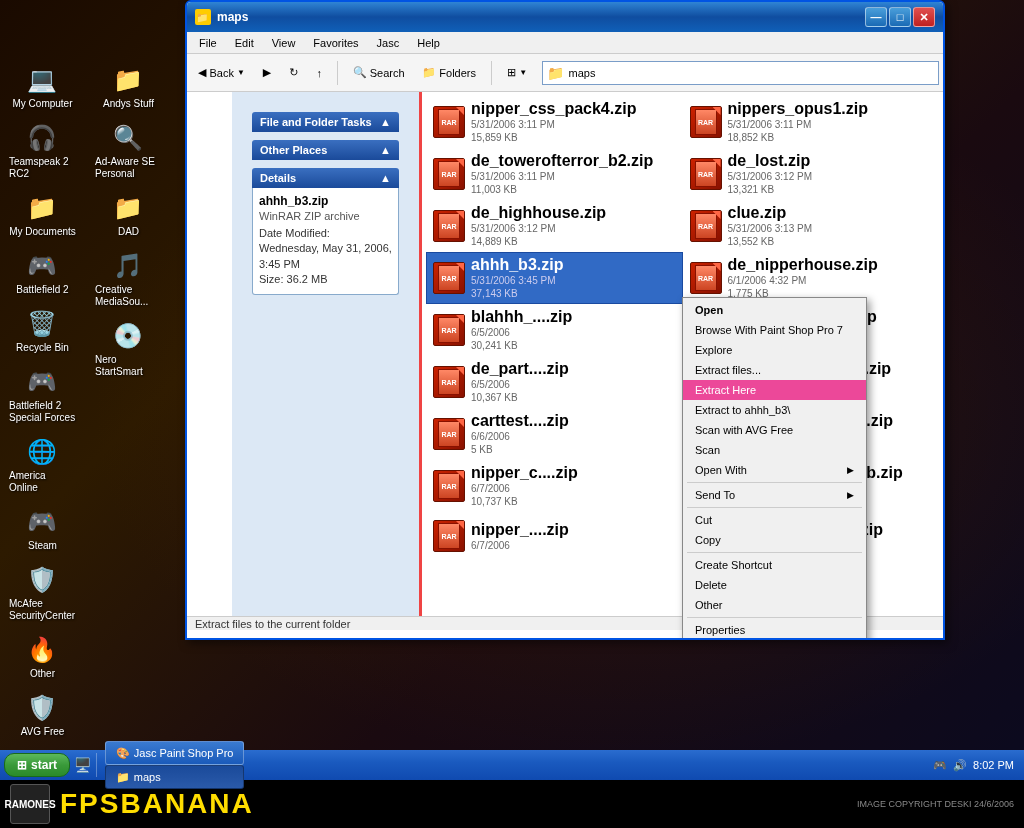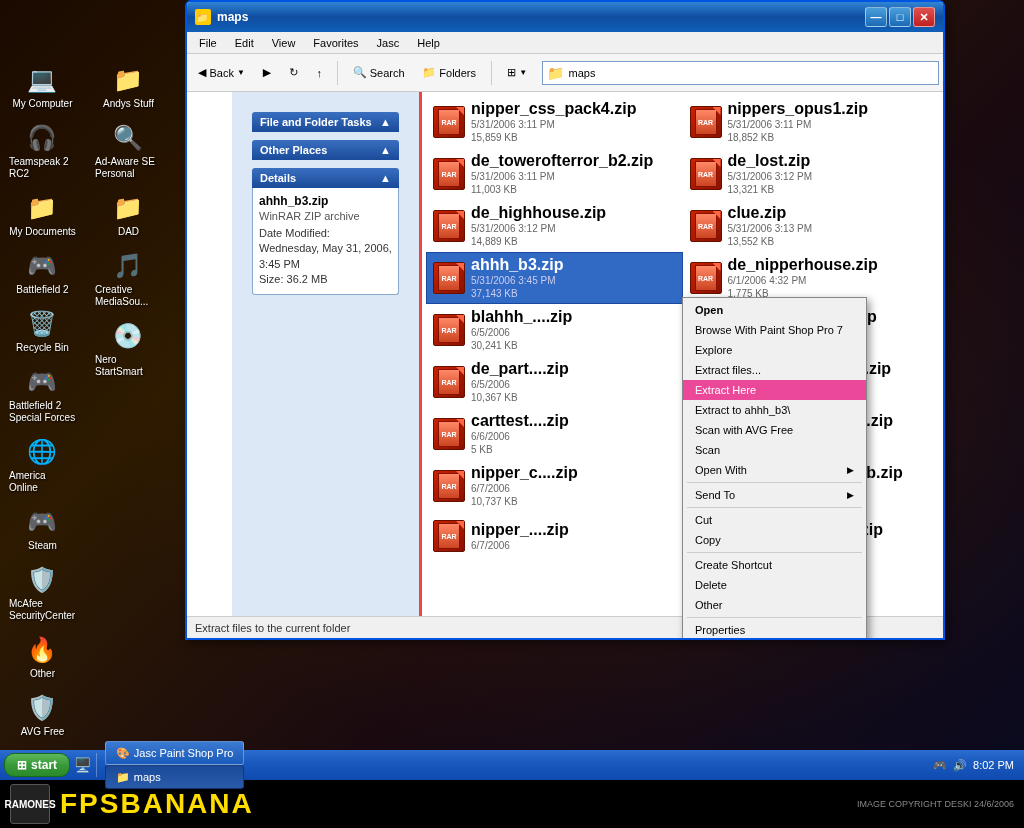--- a/index.html
+++ b/index.html
@@ -335,21 +335,21 @@
     }
     .file-item.selected .file-meta { color: #cce; }
 
     
     .file-list::-webkit-scrollbar { width: 16px; }
     .file-list::-webkit-scrollbar-track { background: #f0f0f0; }
     .file-list::-webkit-scrollbar-thumb { background: #aaa; border: 1px solid #888; }
 
     
     .status-bar {
-      height: 22px;
+      height: 14px;
       background: #f0f0f0;
       border-top: 1px solid #ccc;
       display: flex;
       align-items: center;
       padding: 0 8px;
       font-size: 11px;
       color: #333;
     }
 
     

